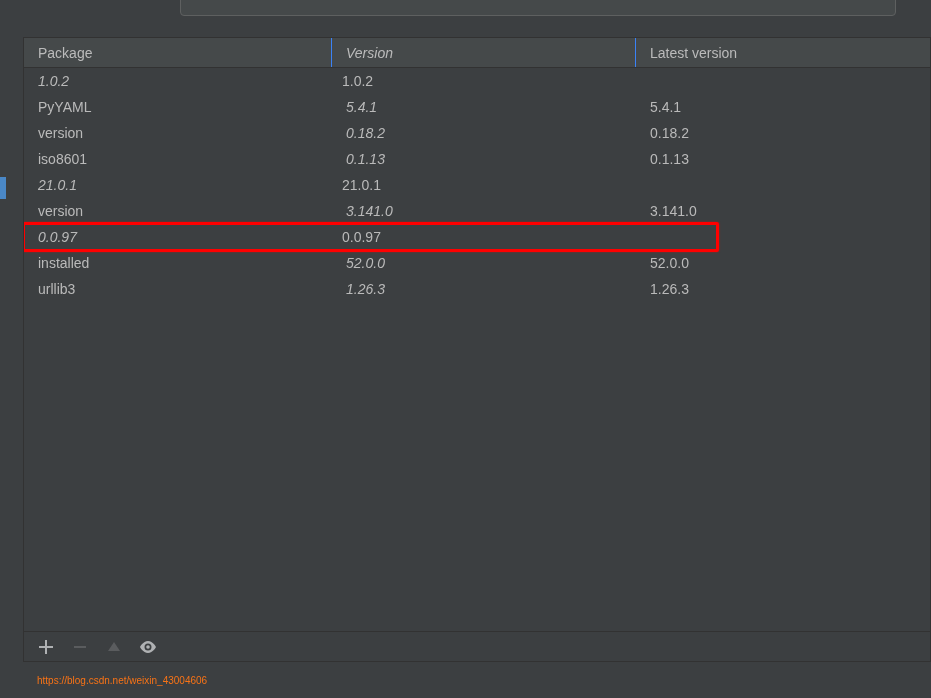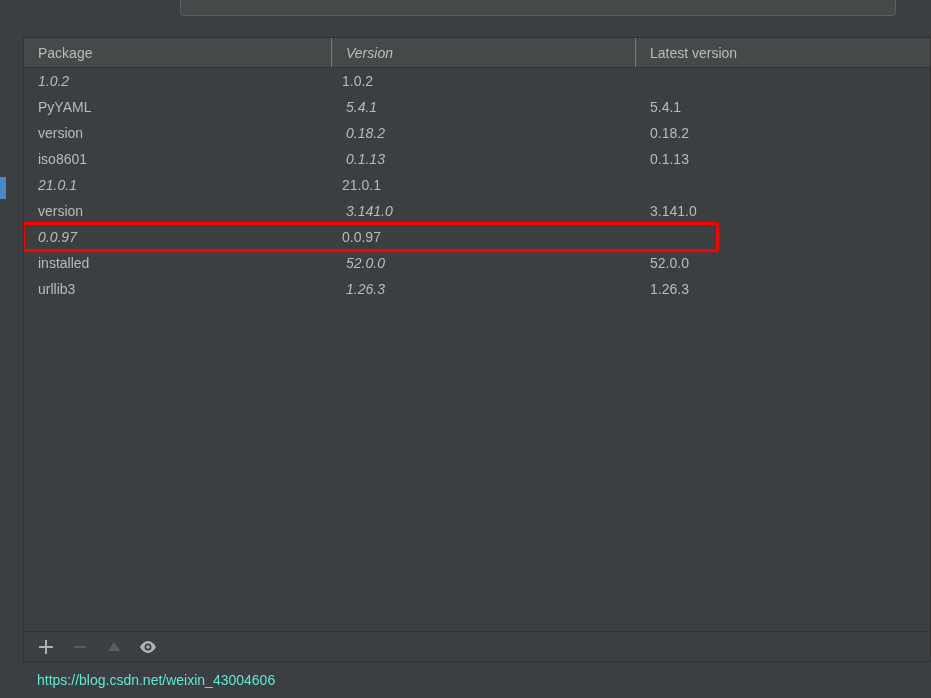--- a/index.html
+++ b/index.html
@@ -117,22 +117,22 @@
     height: 36px;
     display: flex;
     align-items: center;
     padding: 0 14px;
     color: #499c54;
     font-size: 14px;
     background: #3c3f41;
     justify-content: space-between;
   }
   .watermark {
-    color: #5eead4;
-    font-size: 14px;
+    color: #f97316;
+    font-size: 10px;
   }
   svg { display: block; }
 </style>
 </head>
 <body>
 
 <div class="top-input-area">
   <div class="top-input"></div>
 </div>
 

